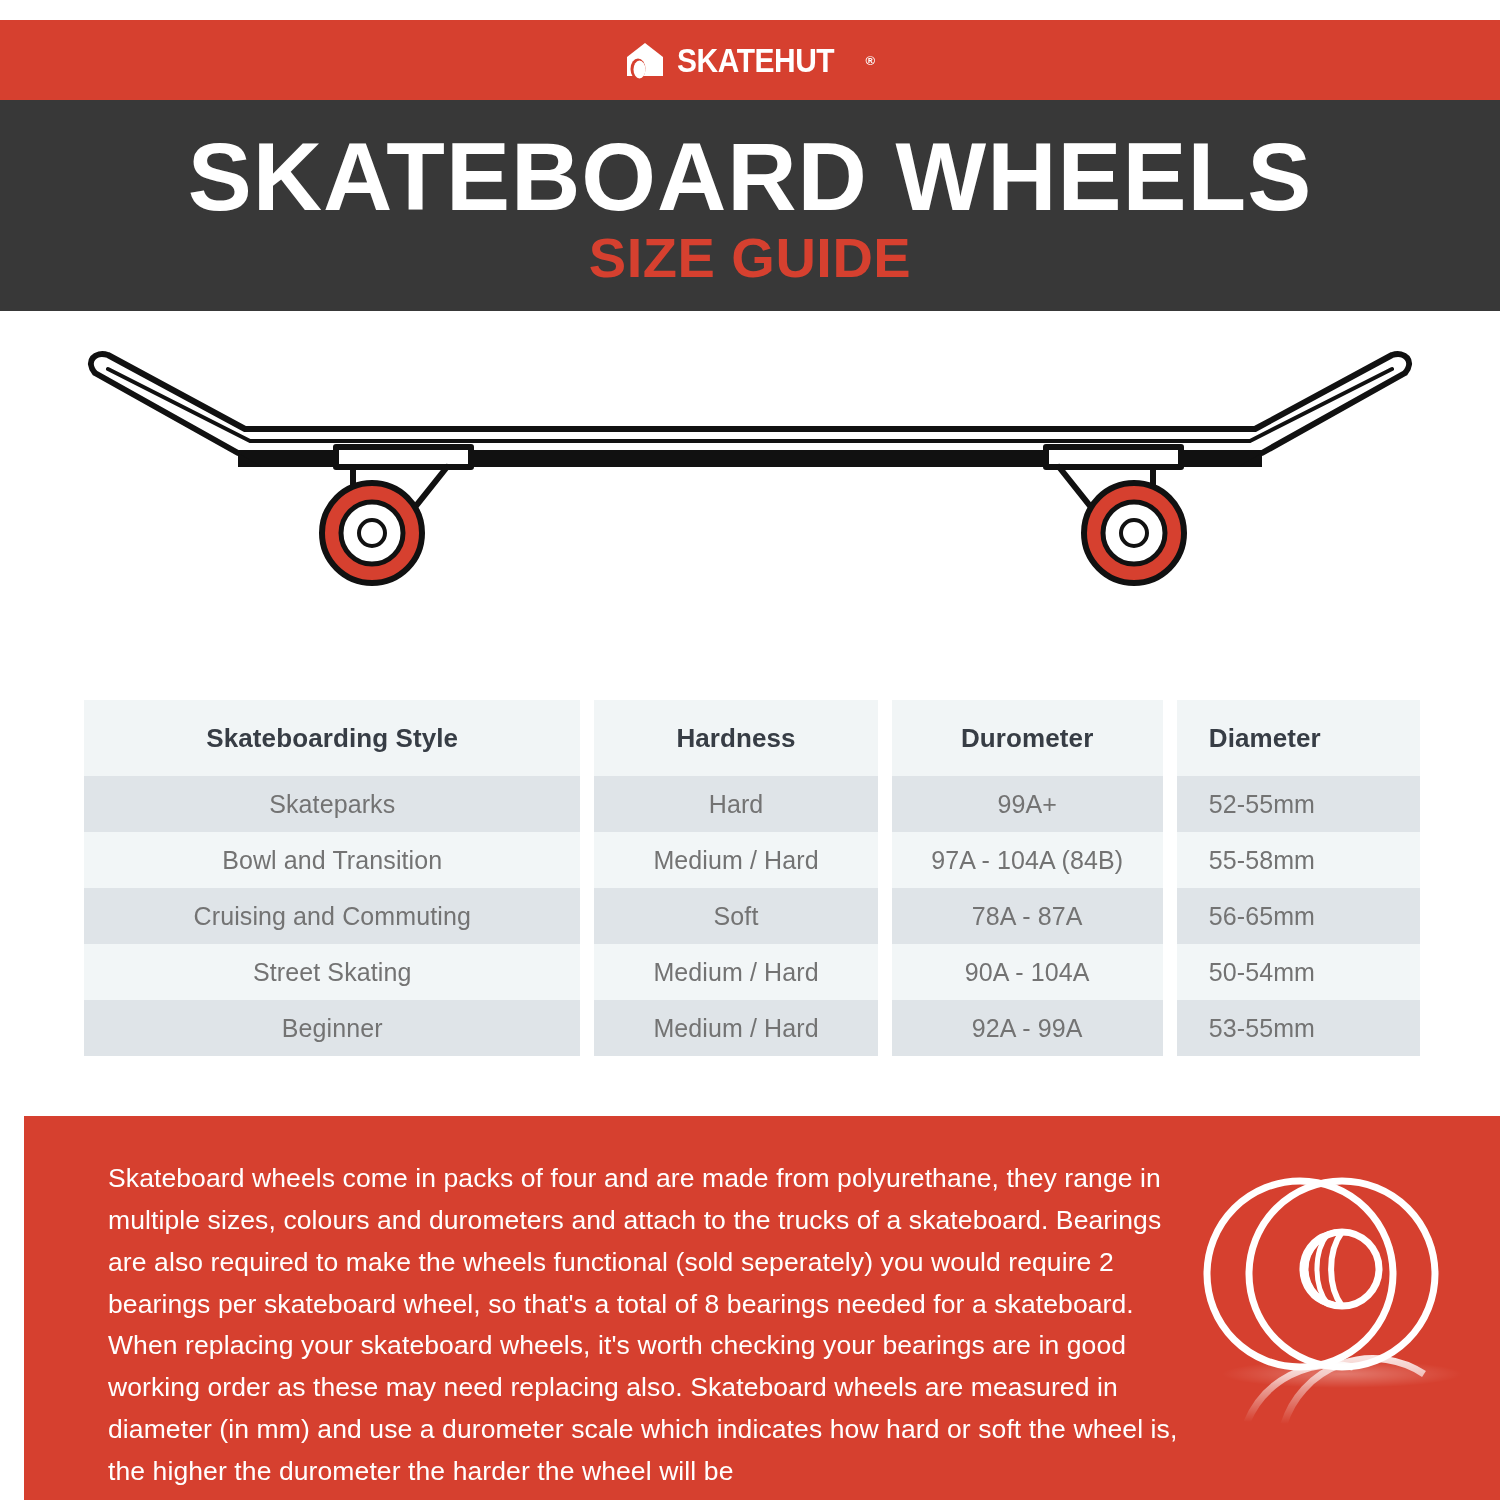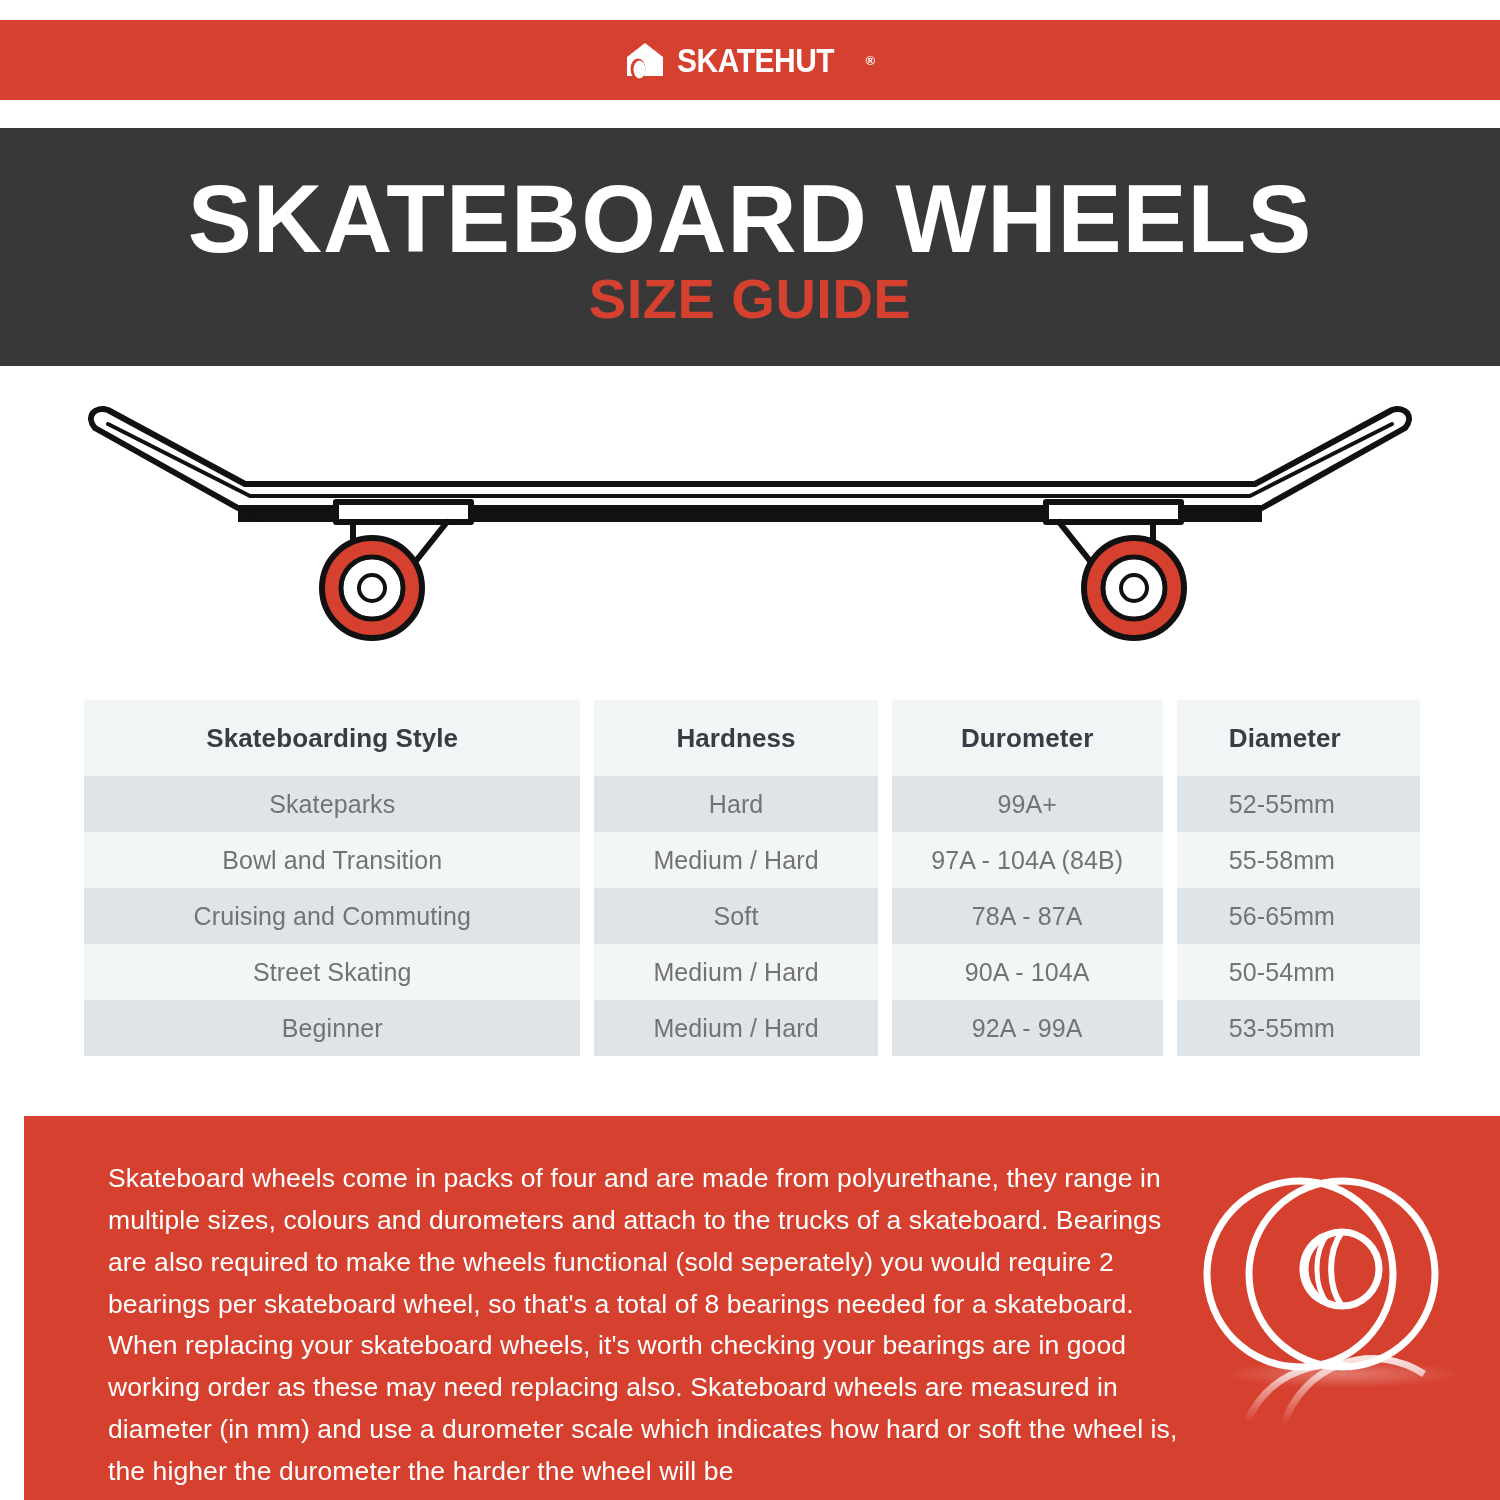--- a/index.html
+++ b/index.html
@@ -20,23 +20,23 @@
   .logo-mark { width:42px; height:40px; position:relative; }
   .logo-text {
     color:#fff; font-size:34px; font-weight:bold; letter-spacing:-0.5px;
     font-family:"Liberation Sans", sans-serif;
     transform:scaleX(0.88); transform-origin:left center;
   }
   .logo-reg { color:#fff; font-size:13px; vertical-align:super; font-weight:bold; }
 
   
   .titleband {
-    height:238px; background:#383838;
+    height:211px; background:#383838;
     display:flex; flex-direction:column;
-    align-items:center; justify-content:center; padding-top:6px;margin-top:28px;
+    align-items:center; justify-content:center; padding-top:6px;
   }
   .title-main {
     color:#ffffff; font-weight:bold; font-size:96px; line-height:0.96;
     letter-spacing:1px; transform:scaleX(1.0); white-space:nowrap;
   }
   .title-sub {
     color:#d6402f; font-weight:bold; font-size:56px; line-height:1.0;
     letter-spacing:0.5px; margin-top:6px; white-space:nowrap;text-align:center;
   }
 
@@ -58,21 +58,21 @@
   .cell {
     height:56px; display:flex; align-items:center; justify-content:center;
     font-size:25px; color:#737373; letter-spacing:0.1px;
   }
   .cell.head {
     background:#f1f5f6; font-weight:bold; color:#373d45;
     height:76px; font-size:26px;
   }
   .cell.odd  { background:#dfe4e8; }
   .cell.even { background:#f2f6f7; }
-  .col-4 .cell { justify-content:flex-start; padding-left:52px; }
+  .col-4 .cell { justify-content:flex-start; padding-left:32px; }
   .col-4 .cell.head { justify-content:flex-start; }
 
   
   .footer {
     position:absolute; left:0; top:1096px; width:1500px; height:404px;
     background:#d6402f;
     margin-left:24px;
   }
   .footer-text {
     position:absolute; left:84px; top:42px; width:1075px;

